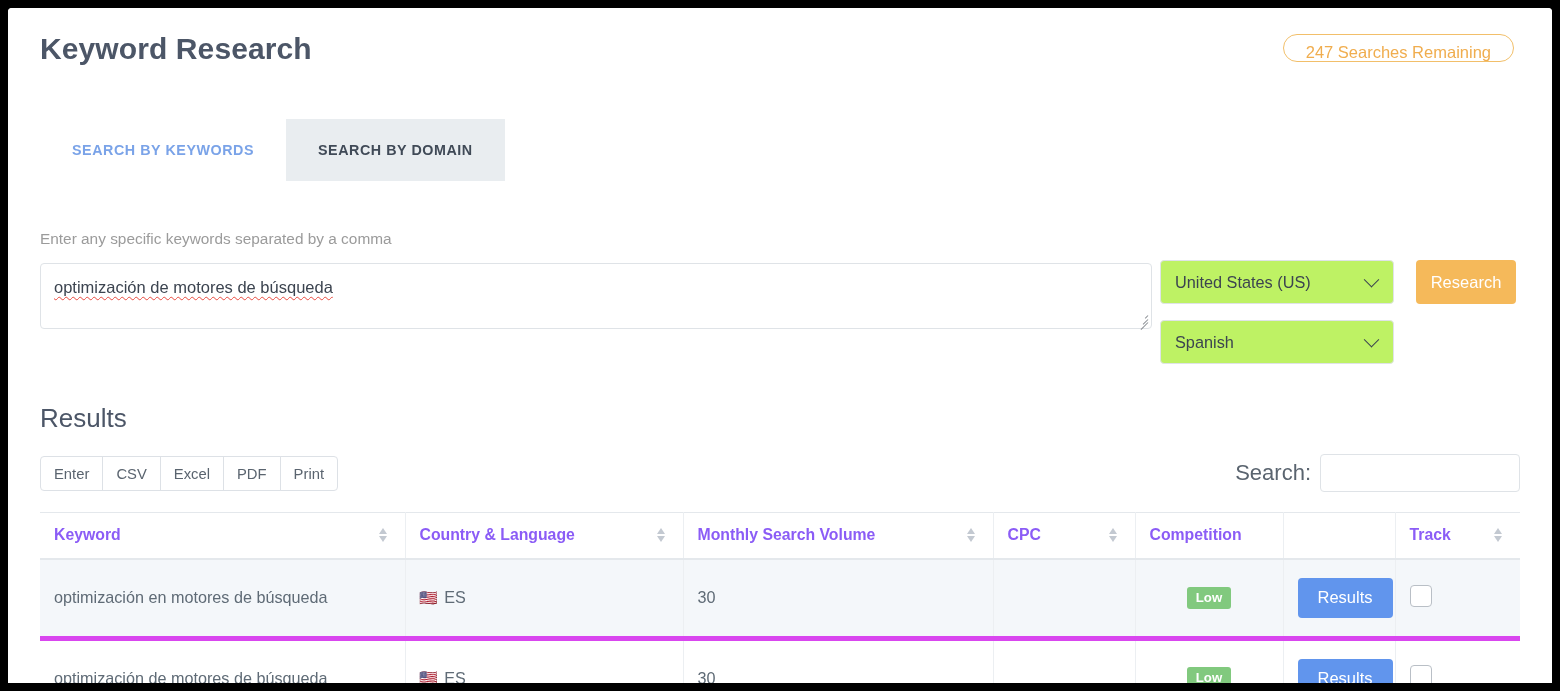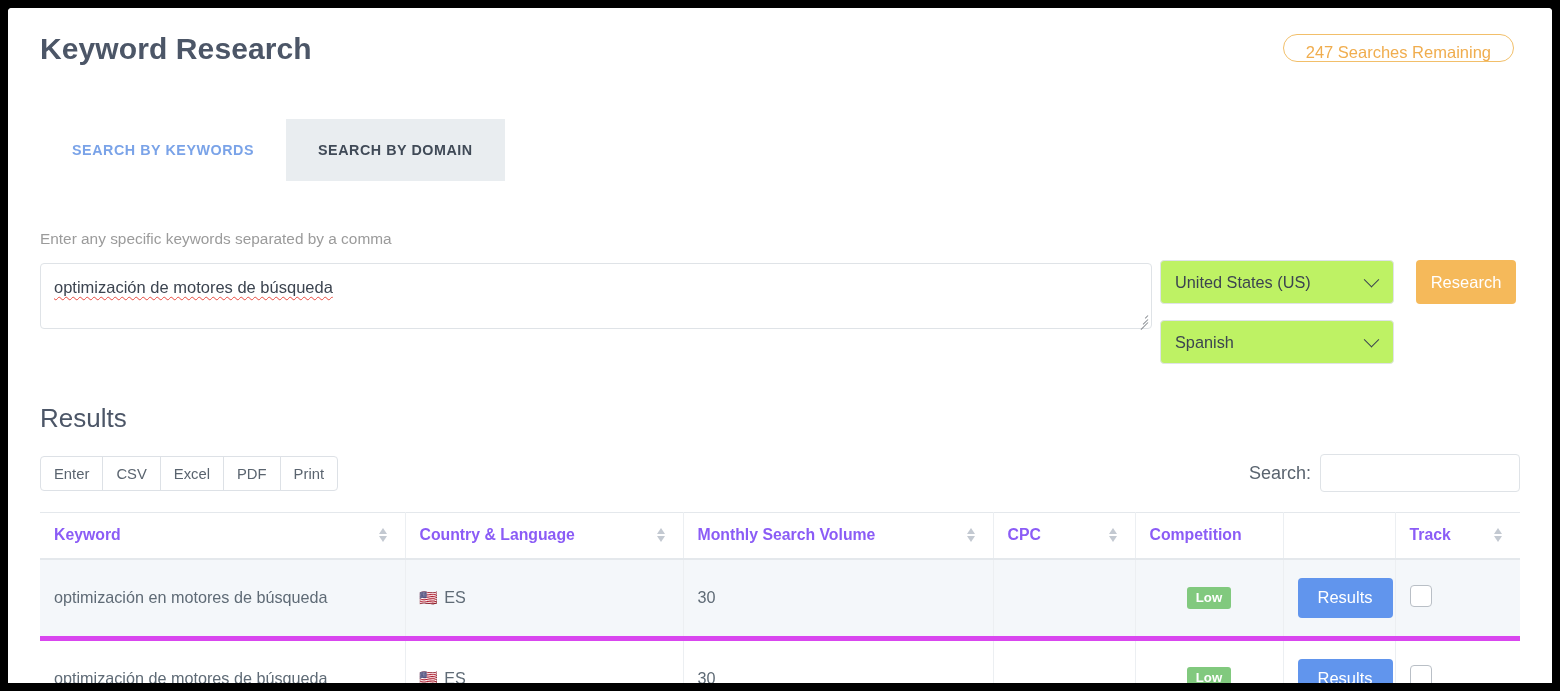--- a/index.html
+++ b/index.html
@@ -197,21 +197,21 @@
   }
   .export-btn:last-child { border-radius: 0 4px 4px 0; }
 
   .table-search {
     position: absolute;
     right: 32px; top: 446px;
     display: flex;
     align-items: center;
   }
   .table-search-label {
-    font-size: 18px;
+    font-size: 22px;
     color: #5a646f;
     margin-right: 9px;
   }
   .table-search-input {
     width: 200px; height: 38px;
     border: 1px solid #dfe3e7;
     border-radius: 4px;
     background: #ffffff;
     font-size: 15px;
     font-family: "Liberation Sans", sans-serif;

